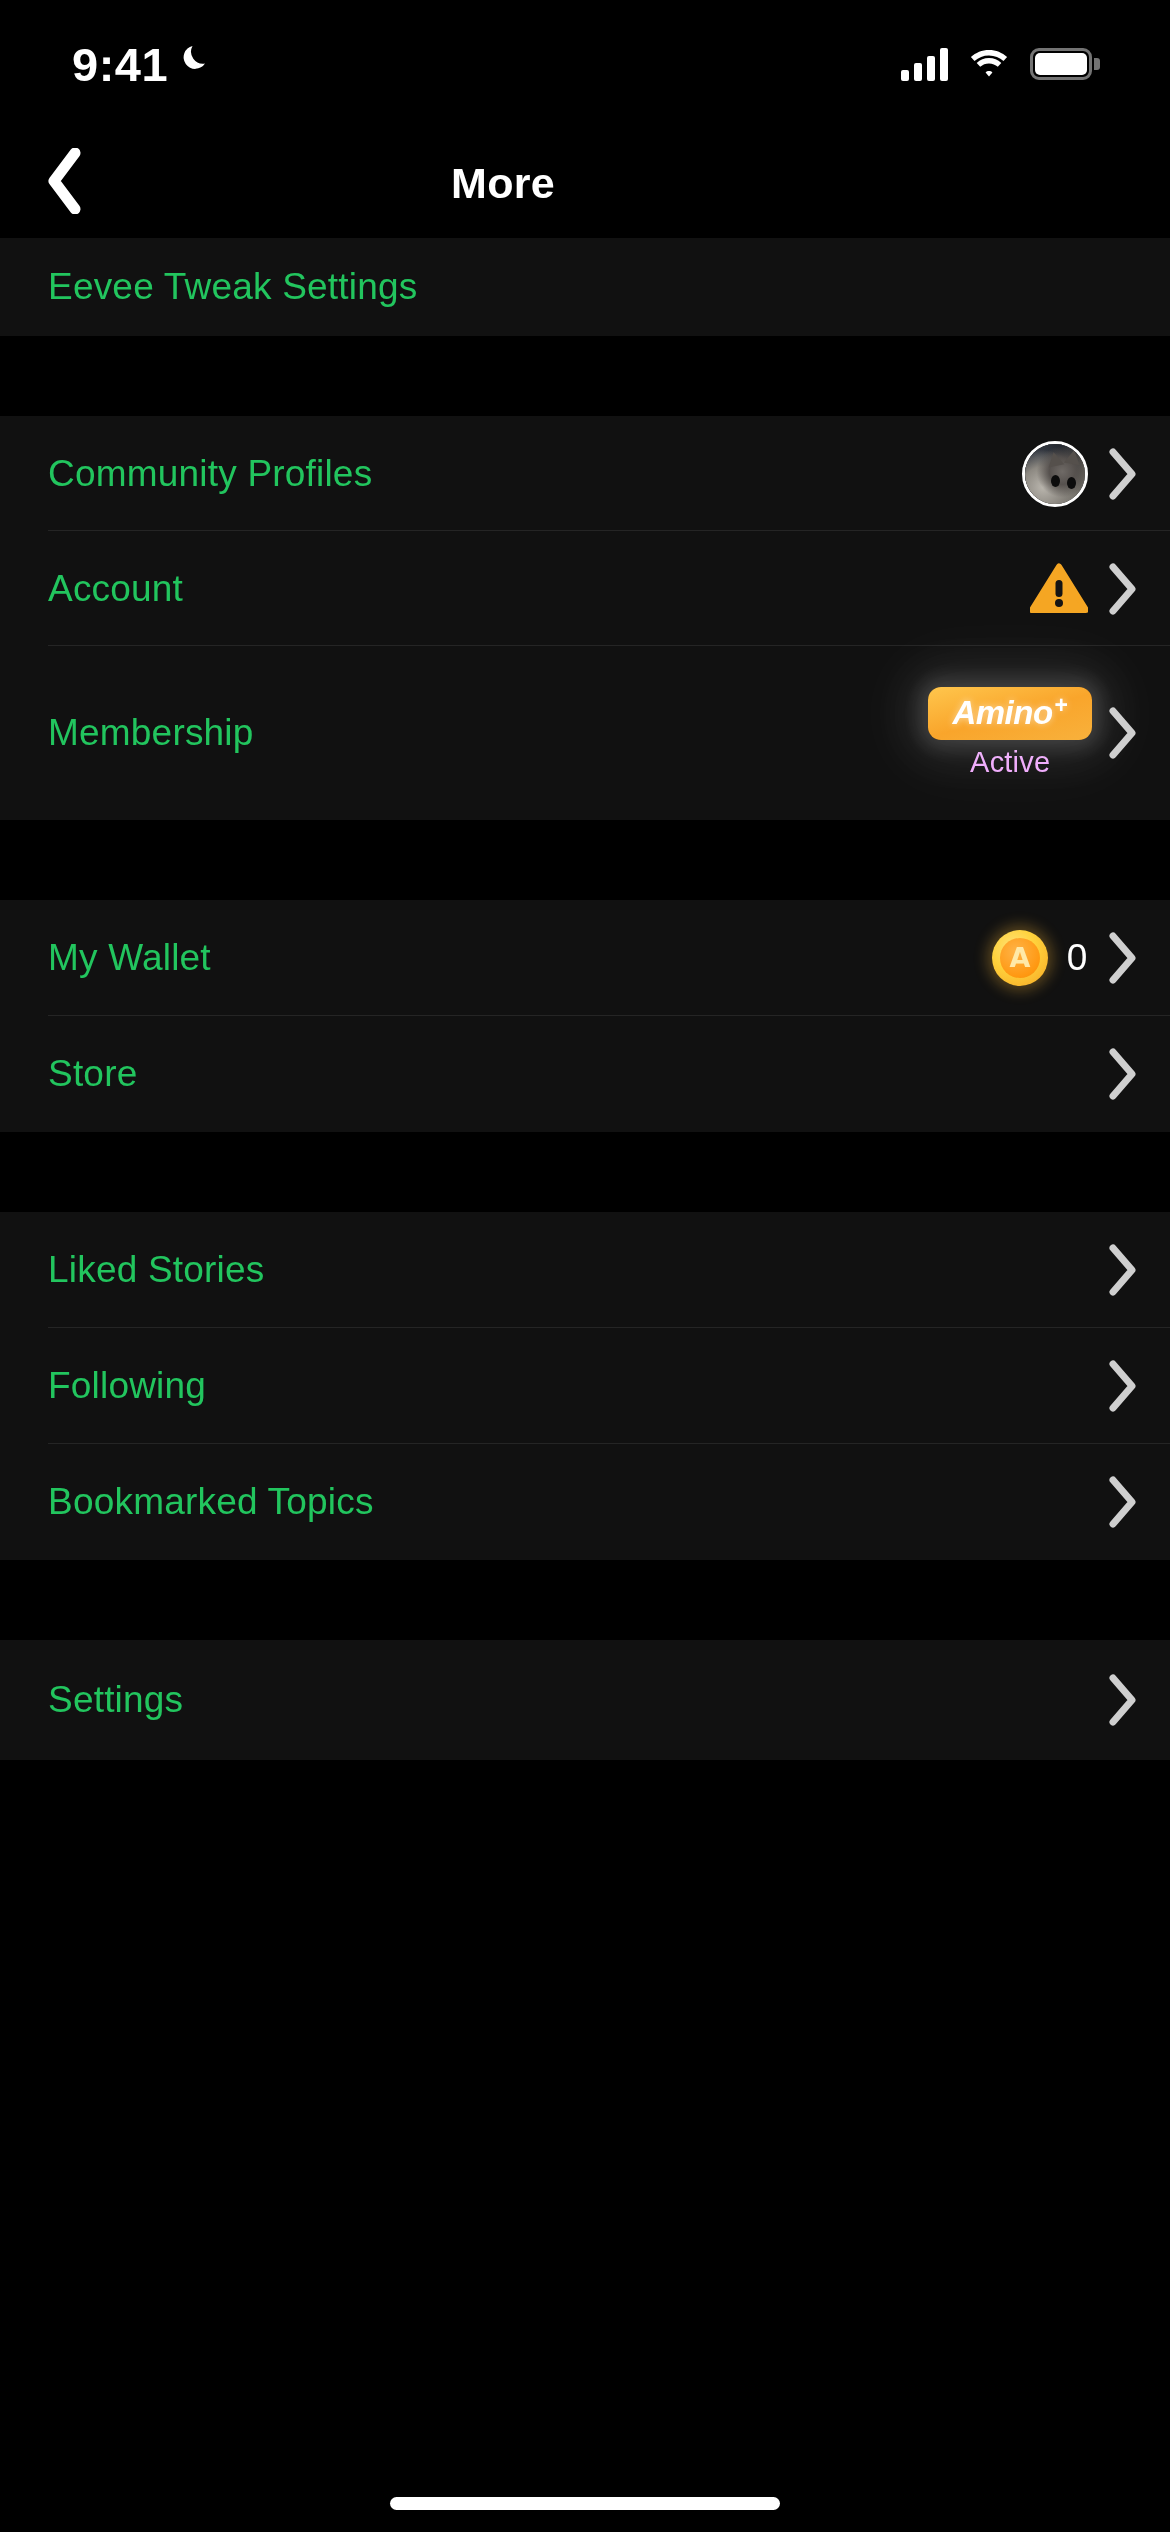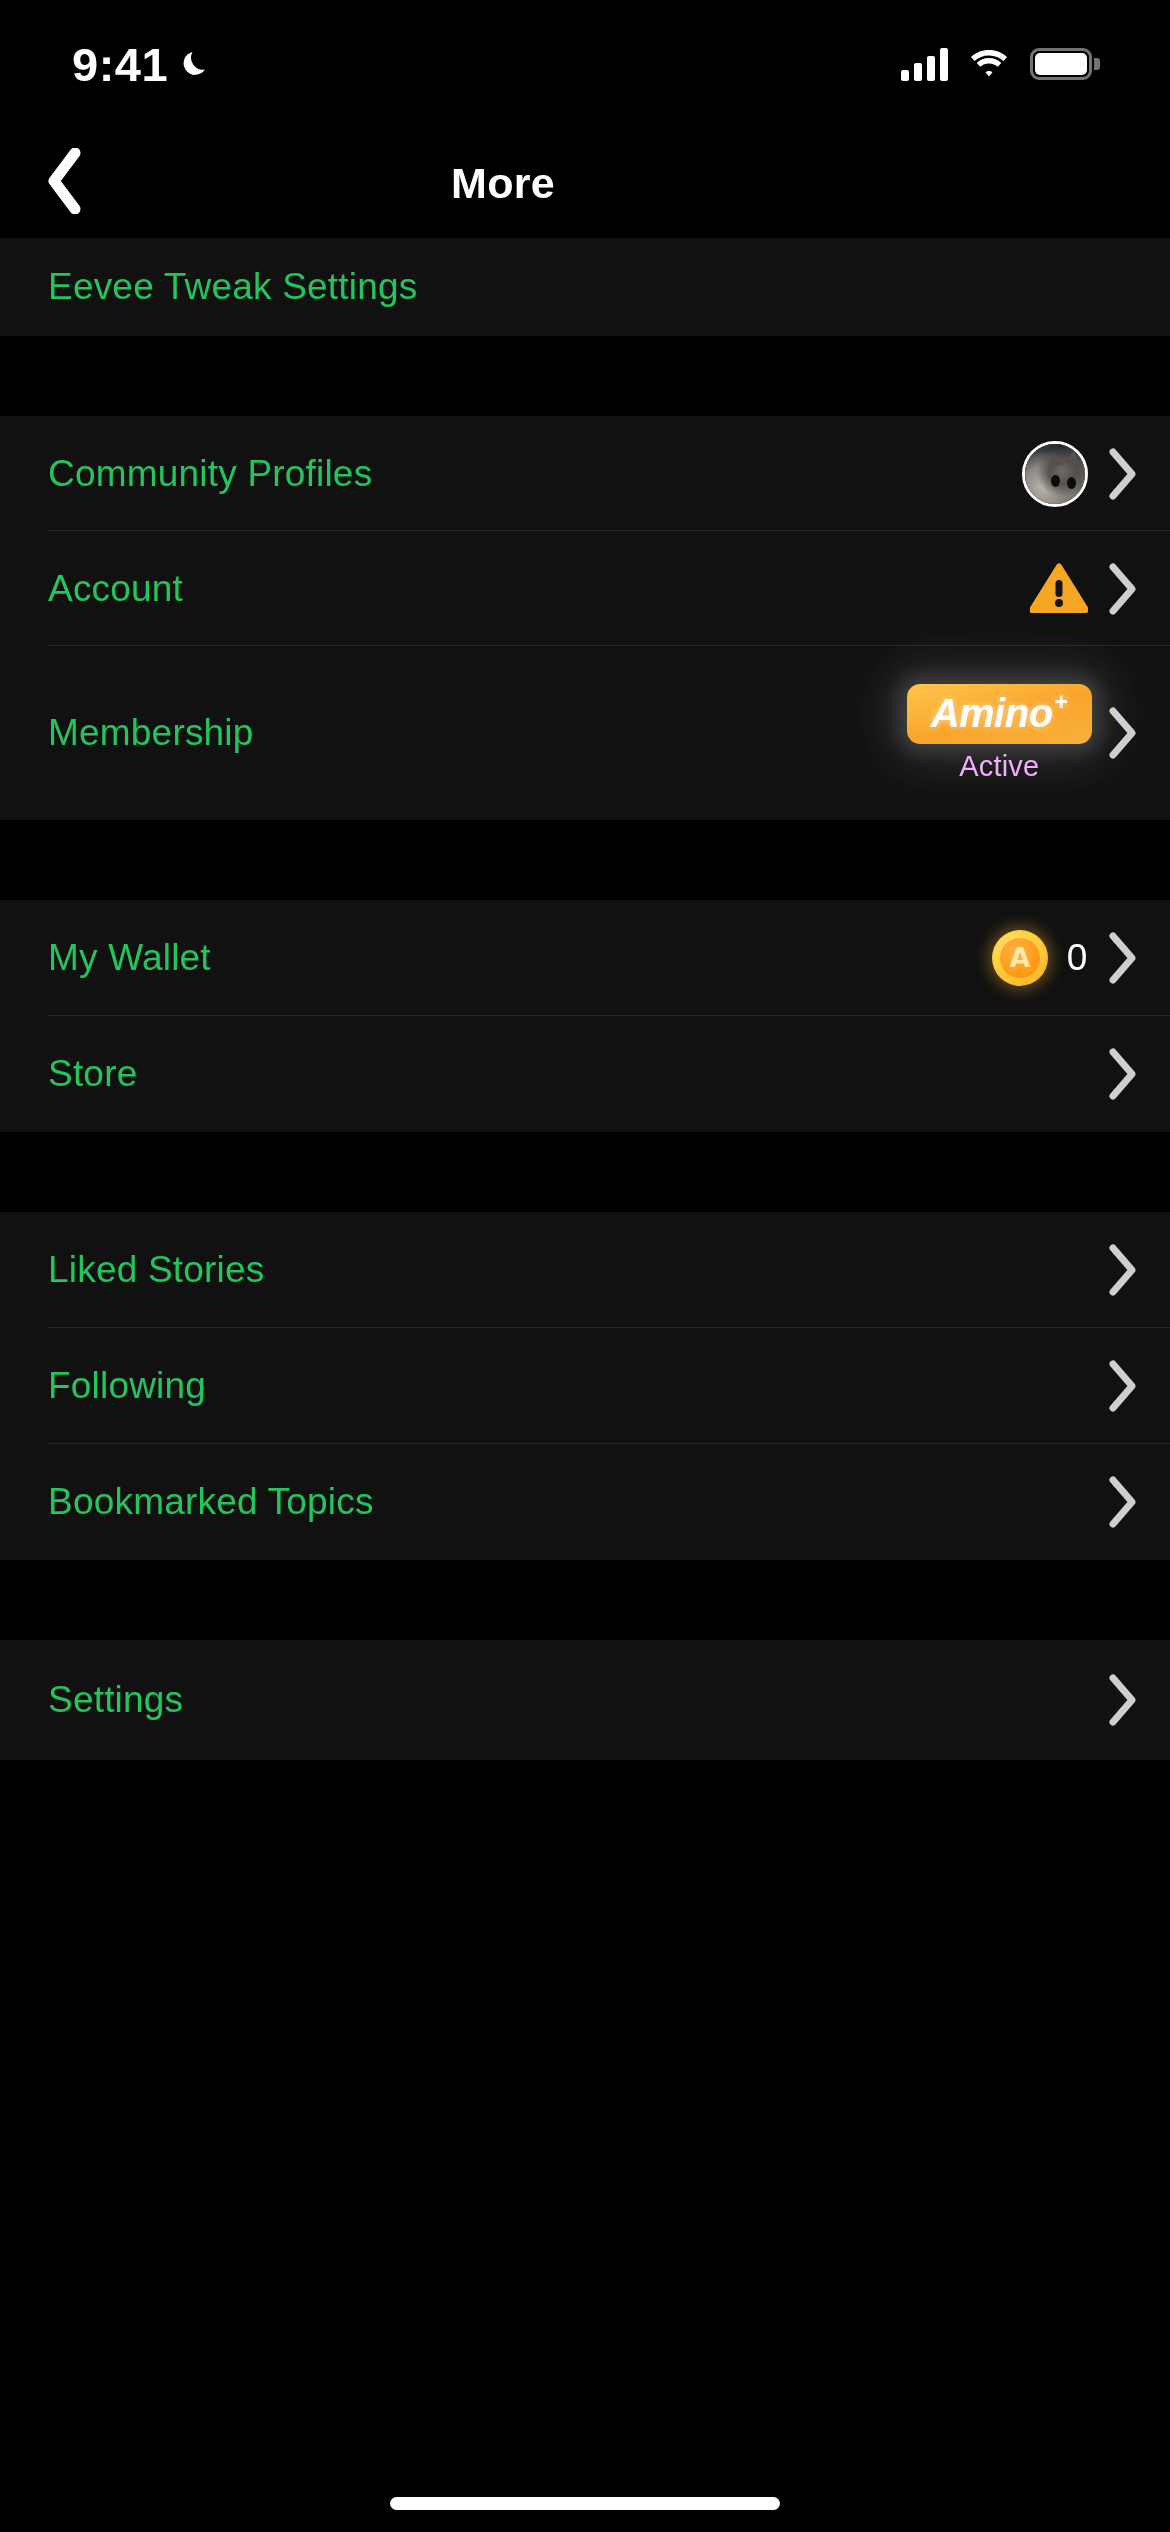--- a/index.html
+++ b/index.html
@@ -11,21 +11,21 @@
     overflow:hidden;
   }
   .screen { position:relative; width:1170px; height:2532px; background:#000; }
 
   
   .statusbar {
     position:absolute; top:0; left:0; width:1170px; height:128px;
     display:flex; align-items:center; justify-content:space-between;
     padding:0 78px 0 72px;
   }
-  .sb-left { display:flex; align-items:center; gap:12px; }
+  .sb-left { display:flex; align-items:flex-start; gap:12px; }
   .sb-time {
     color:#fff; font-size:47px; font-weight:600; letter-spacing:0.5px;
     line-height:1;
   }
   .sb-moon { width:34px; height:34px; position:relative; }
   .sb-moon svg { display:block; }
   .sb-right { display:flex; align-items:center; gap:21px; }
   .bars { display:flex; align-items:flex-end; gap:5px; height:34px; }
   .bars i { display:block; width:8px; background:#fff; border-radius:2px; }
   .bars i:nth-child(1){ height:11px; }
@@ -129,21 +129,21 @@
     padding:9px 24px 11px 24px;
     border-radius:13px;
     background:linear-gradient(165deg, #ffc64d 0%, #f9a52b 52%, #f8b13c 100%);
     box-shadow:
       0 0 18px 9px rgba(255,255,255,0.13),
       0 0 46px 22px rgba(255,255,255,0.07),
       0 0 72px 34px rgba(255,255,255,0.035);
     display:flex; align-items:center;
   }
   .amino-text {
-    color:#fff; font-size:40px; font-weight:700;
+    color:#fff; font-size:33px; font-weight:700;
     font-style:italic; letter-spacing:-0.5px;
     text-shadow:0 0 7px rgba(255,255,255,0.55);
     line-height:1;
   }
   .amino-plus {
     color:#fff; font-size:23px; font-weight:700; line-height:1;
     align-self:flex-start; margin-top:-2px; margin-left:2px;
     text-shadow:0 0 7px rgba(255,255,255,0.55);
   }
   .active-text {

